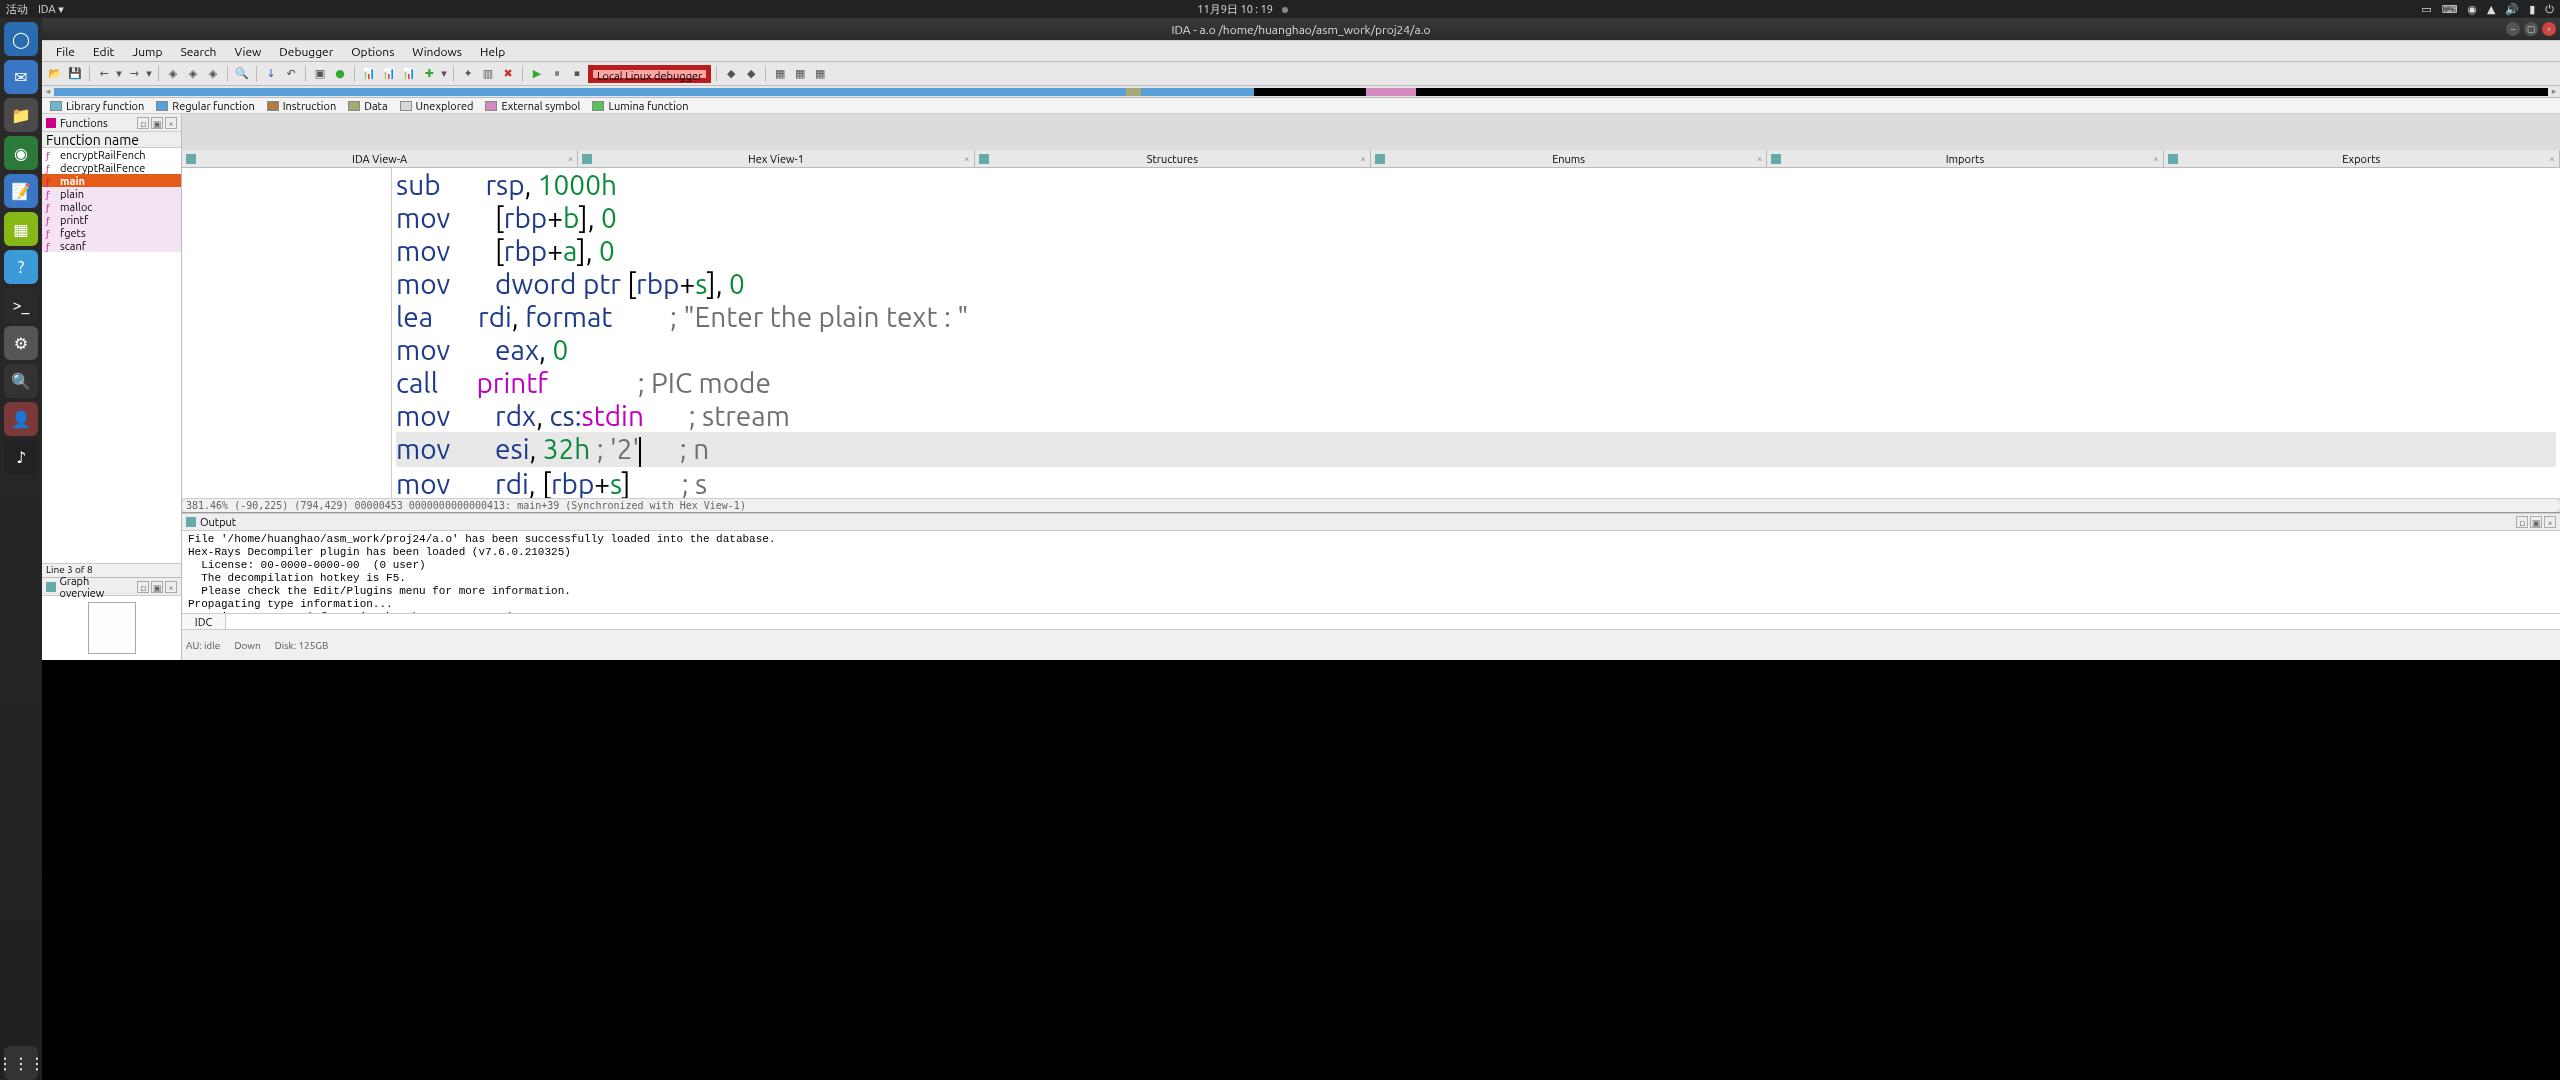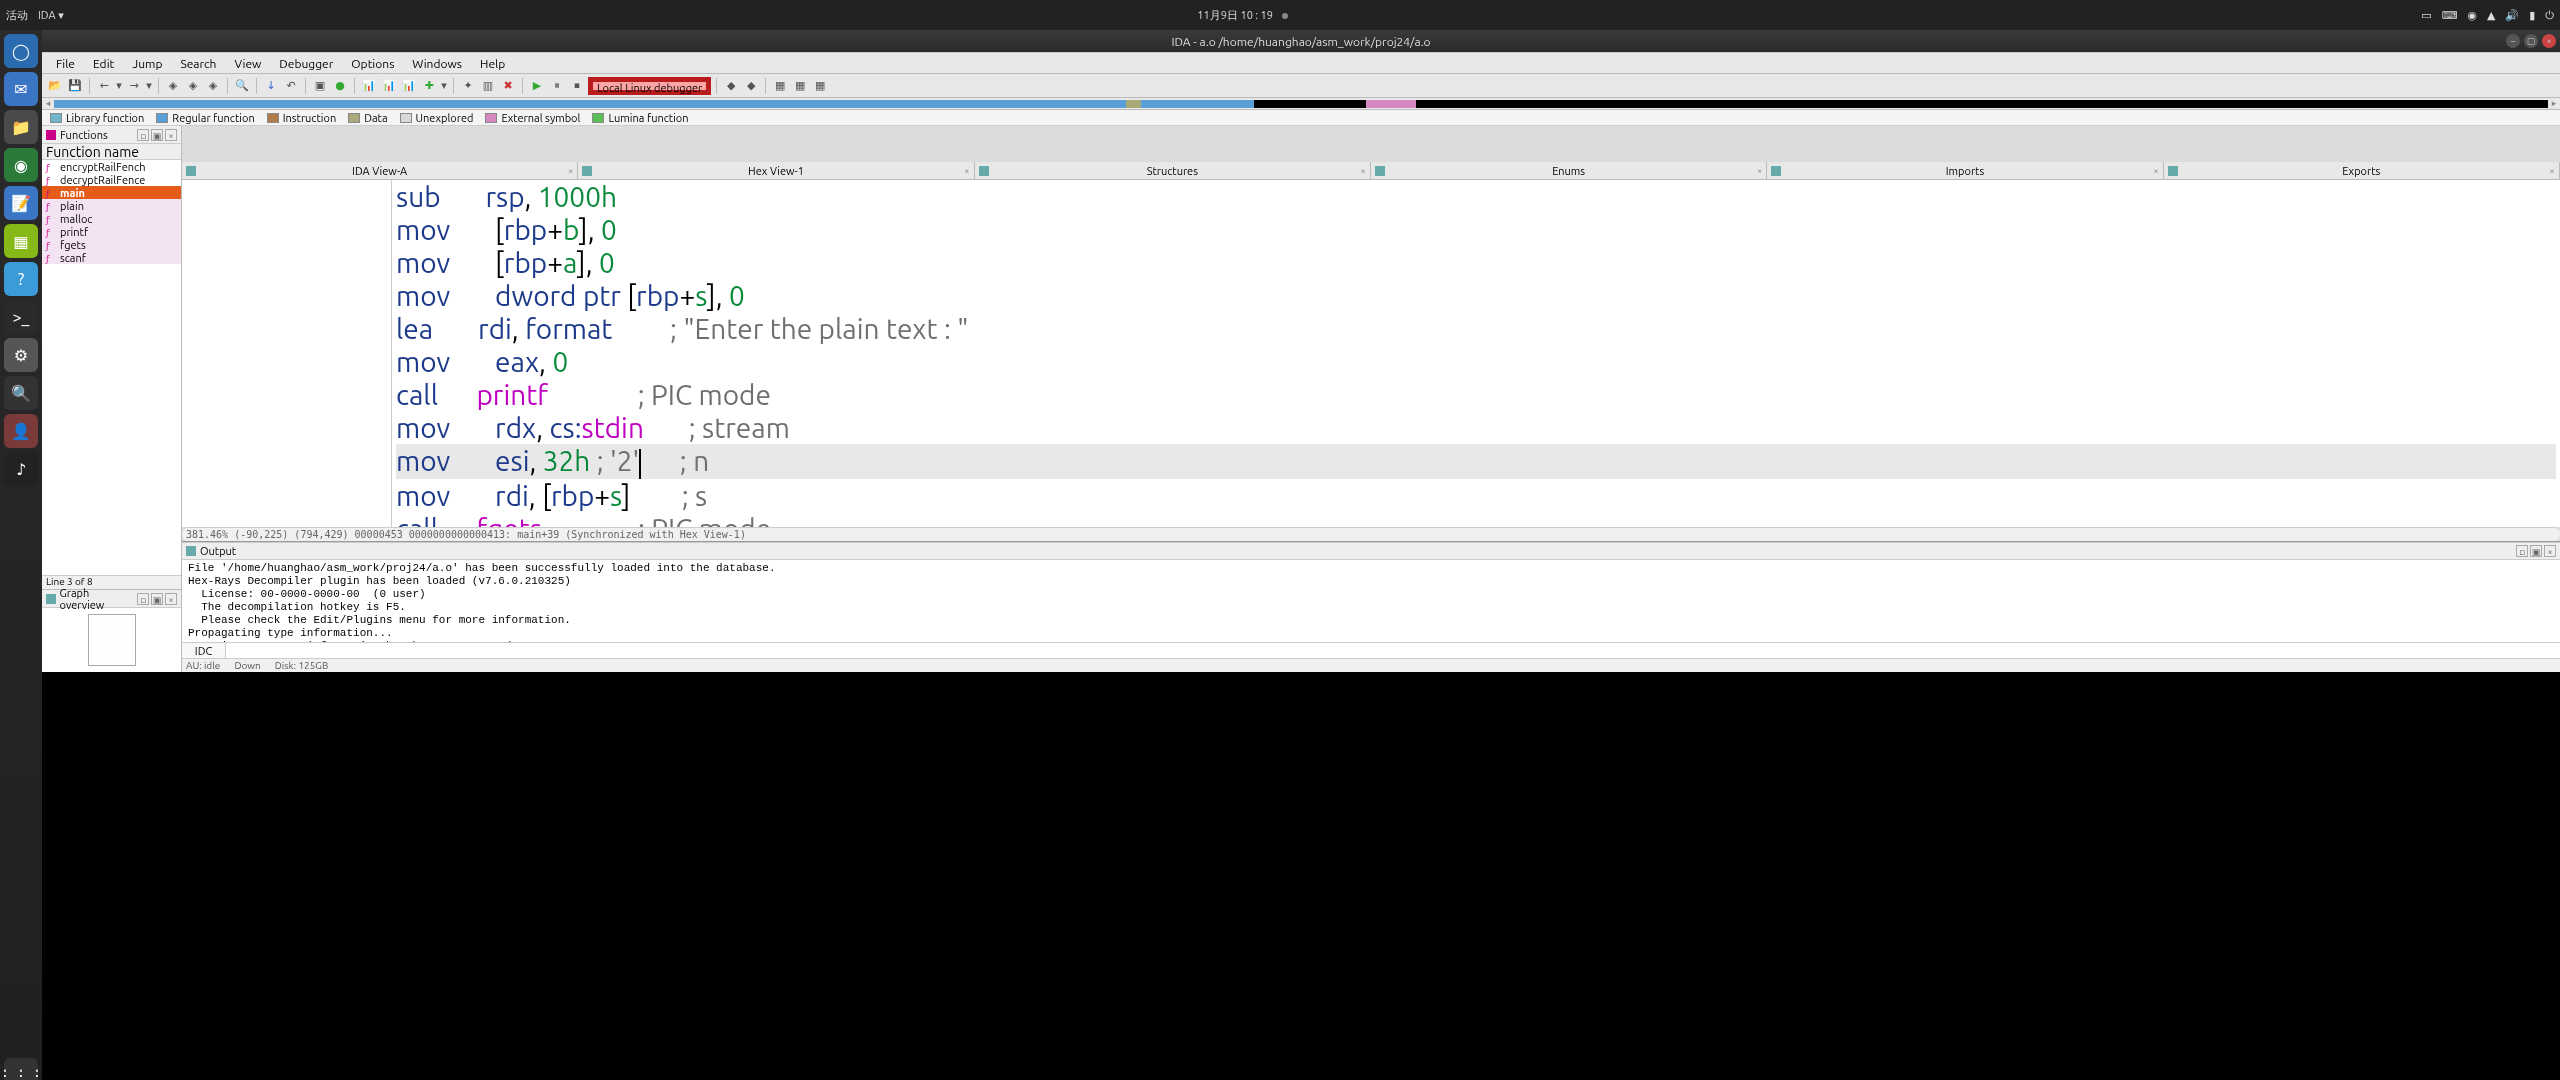--- a/index.html
+++ b/index.html
@@ -1,19 +1,19 @@
 <!DOCTYPE html>
 <html><head>
 <meta charset="utf-8">
 <style>
 * { margin: 0; padding: 0; box-sizing: border-box; font-family: "Ubuntu", "DejaVu Sans", sans-serif; }
 body { width: 2560px; height: 1080px; background: #000; overflow: hidden; font-size: 12px; }
 
 
-.sysbar { height: 30px; background: #222; color: #ddd; display: flex; align-items: center; padding: 4px 6px; font-size: 11px; }
+.sysbar { height: 18px; background: #222; color: #ddd; display: flex; align-items: center; padding: 4px 6px; font-size: 11px; }
 .sysbar .left { display: flex; gap: 10px; align-items: center; }
 .sysbar .center { flex: 1; text-align: center; }
 .sysbar .right { display: flex; gap: 10px; align-items: center; }
 .sysbar .dot { width: 6px; height: 6px; border-radius: 50%; background: #888; display: inline-block; margin-left: 6px; }
 
 
 .titlebar { height: 22px; background: linear-gradient(#3a3a3a,#2a2a2a); color: #ddd; display: flex; align-items: center; justify-content: center; position: relative; font-size: 12px; margin-left: 42px; }
 .titlebar .winbtns { position: absolute; right: 4px; display: flex; gap: 4px; }
 .titlebar .winbtn { width: 14px; height: 14px; border-radius: 7px; background: #555; font-size: 9px; text-align: center; line-height: 14px; color: #ccc; cursor: pointer;}
 .titlebar .winbtn.close { background: #c44; }
@@ -98,21 +98,21 @@
 .disasm .code .caret { display: inline-block; width: 2px; height: 30px; background: #000; vertical-align: middle; }
 
 .disasm-status { height: 14px; background: #f0f0f0; border-top: 1px solid #ccc; font-size: 10px; font-family: monospace; color: #666; padding: 0 4px; display: flex; align-items: center; border-radius: 6px; }
 
 
 .outpanel { border-top: 1px solid #999; background: #fff; display: flex; flex-direction: column; }
 .outpanel .outbody { font-family: Liberation Mono, monospace; font-size: 11px; line-height: 13px; padding: 2px 6px; white-space: pre; color: #000; height: 82px; overflow: hidden; }
 .outpanel .idctab { height: 16px; border-top: 1px solid #ccc; display: flex; }
 .outpanel .idctab .it { width: 44px; border-right: 1px solid #ccc; font-size: 11px; display: flex; align-items: center; justify-content: center; background: #f8f8f8; cursor: pointer; }
 
-.bottomstatus { height: 14px; background: #f0f0f0; font-size: 10px; font-family: monospace; color: #555; padding: 0 4px; display: flex; align-items: center; gap: 14px; border-top: 1px solid #ccc; }
+.bottomstatus { height: 31px; background: #f0f0f0; font-size: 10px; font-family: monospace; color: #555; padding: 0 4px; display: flex; align-items: center; gap: 14px; border-top: 1px solid #ccc; }
 
 
 .blackgap { height: 420px; background: #000; }
 </style>
 </head>
 <body>
 
 <div class="sysbar">
   <div class="left">
     <span>活动</span>

